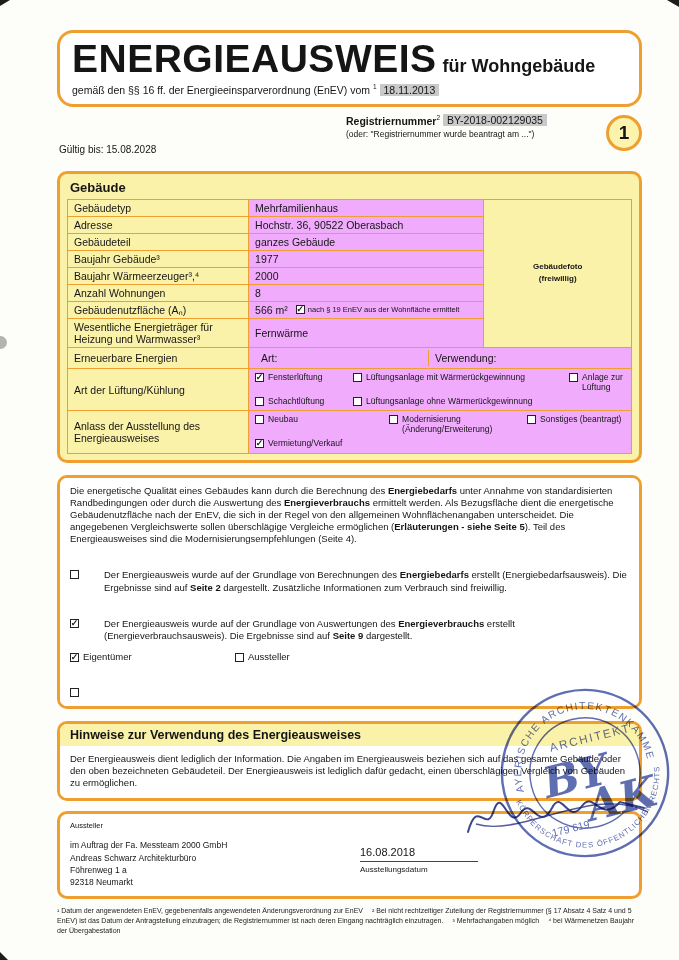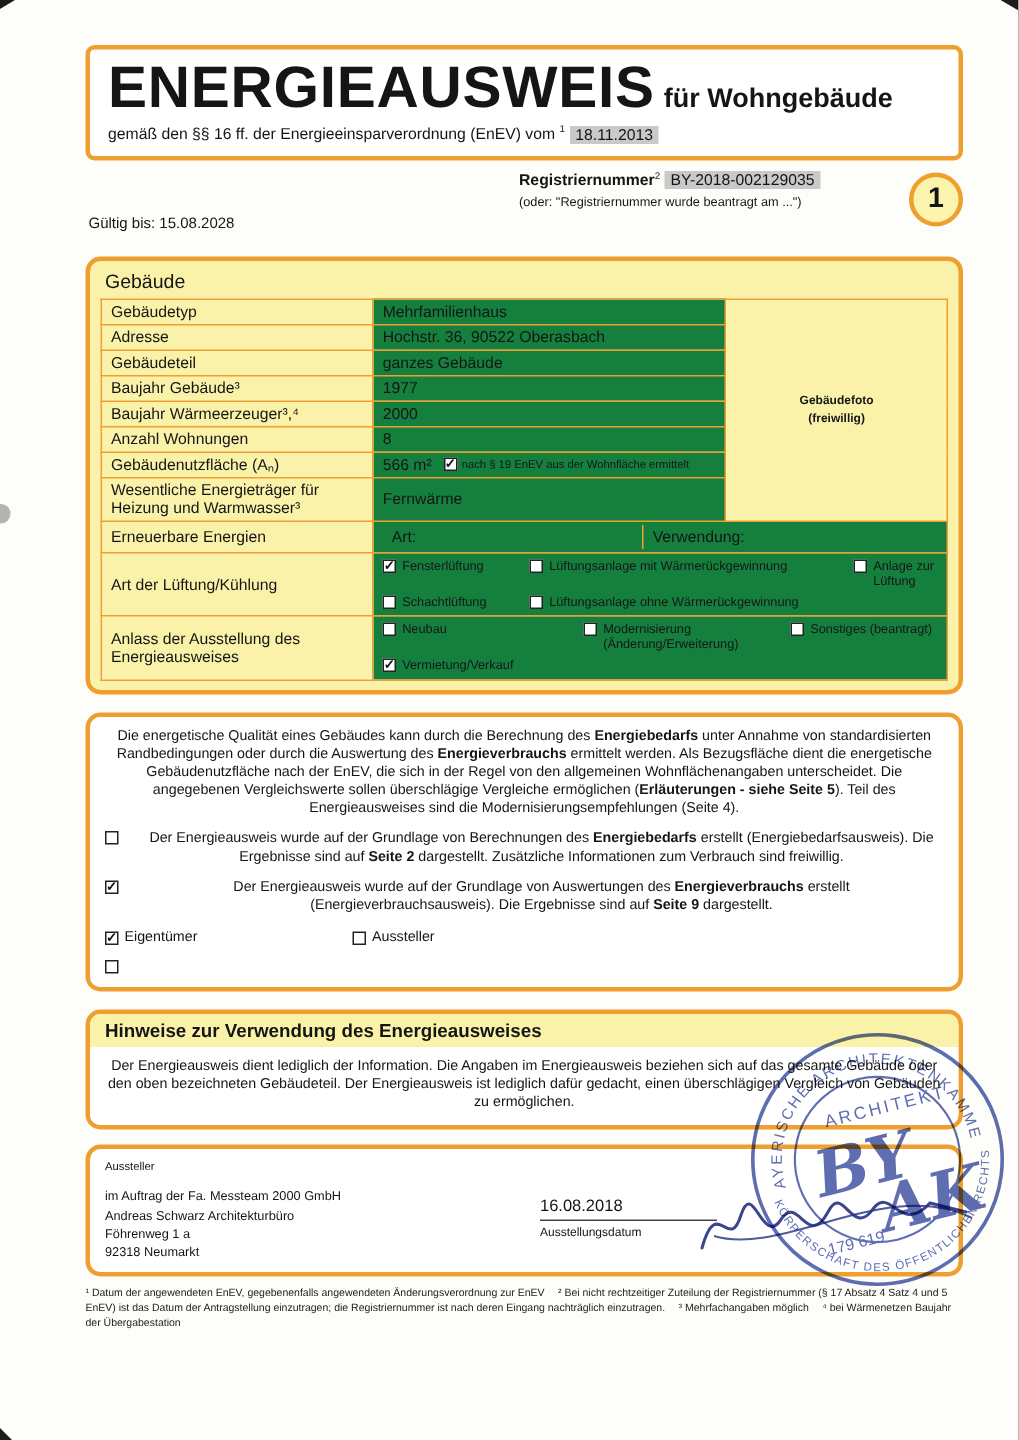--- a/index.html
+++ b/index.html
@@ -4,62 +4,62 @@
 <style>
   *{margin:0;padding:0;box-sizing:border-box}
   html,body{background:#7e7e7e}
   .page{position:relative;width:679px;height:960px;margin:0 auto;background:#fdfdfa;color:#151515;
         font-family:"Liberation Sans",sans-serif;overflow:hidden}
   .content{position:absolute;left:57px;top:30px;width:585px}
   .hl{background:var(--hl,#c9c9c9);padding:0 4px}
   sup{font-size:.62em;vertical-align:super}
 
   
-  .header-box{border:3px solid var(--accent,#ee9f30);border-radius:6px;padding:4px 12px 8px;background:#fff}
+  .header-box{border:3px solid var(--accent,#ee9f30);border-radius:16px;padding:4px 12px 8px;background:#fff}
   .main-title{font-size:39px;font-weight:bold;letter-spacing:.5px}
   .sub-title{font-size:18px;font-weight:bold;margin-left:6px}
   .law-line{font-size:10.5px;margin-top:2px}
   .reg-row{position:relative;height:54px}
   .valid-until{position:absolute;left:2px;bottom:6px;font-size:10px}
   .reg-block{position:absolute;right:46px;top:7px;width:250px;font-size:10.5px}
   .reg-alt{font-size:8.5px;margin-top:3px}
   .page-badge{position:absolute;right:0;top:8px;width:36px;height:36px;border:3px solid var(--accent,#ee9f30);
               border-radius:50%;background:#fcf4ae;display:flex;align-items:center;justify-content:center;
               font-size:19px;font-weight:bold}
 
   
   .box{border:3px solid var(--accent,#ee9f30);border-radius:10px;overflow:hidden}
 
   
   .geb-box{margin-top:10px;background:var(--yellow,#fbf2a9);padding:5px 7px 6px}
-  .geb-title{font-size:13px;font-weight:normal;padding:1px 3px 4px}
+  .geb-title{font-size:13px;font-weight:bold;padding:1px 3px 4px}
   table.geb{border-collapse:collapse;width:100%;font-size:10.5px;background:#fff}
   table.geb td{border:1px solid var(--accent,#ee9f30);padding:2px 6px;vertical-align:middle}
   td.lbl{background:var(--yellow,#fbf2a9);width:187px;line-height:1.15}
-  td.val{background:#15803d}
+  td.val{background:#f0abfc}
   td.photo{background:var(--yellow,#fbf2a9);width:148px;text-align:center;font-size:8px;font-weight:bold;line-height:1.5}
   .val-flex{display:flex;align-items:center;gap:8px}
   .mini{font-size:7.5px;display:flex;align-items:center;gap:3px}
   .cb{flex:none;display:inline-flex;align-items:center;justify-content:center;width:9px;height:9px;
       border:1px solid #222;background:#fff;font-size:9px;font-weight:bold;line-height:1;overflow:visible}
   td.split{padding:0}
   .split-wrap{display:flex}
   .split-a{width:173px;padding:2px 6px}
   .split-b{flex:1;border-left:1px solid var(--accent,#ee9f30);padding:2px 6px}
   .grid{display:grid;row-gap:4px;column-gap:6px;font-size:8.5px;padding:2px 0}
   .lueft{grid-template-columns:92px 210px 1fr}
   .anl{grid-template-columns:128px 132px 1fr}
   .opt{display:flex;align-items:flex-start;gap:4px;line-height:1.15}
   .opt .cb{margin-top:0}
 
   
   .sec{margin-top:12px;background:#fff}
   .sec-title{background:var(--yellow,#fbf2a9);font-size:12.5px;font-weight:bold;padding:4px 10px}
-  .sec-body{background:#fff;padding:7px 10px 9px;font-size:9.5px;line-height:1.28;text-align:center}
-  .cb-item{display:flex;gap:14px;margin-top:8px}
+  .sec-body{background:#fff;padding:7px 10px 9px;font-size:9.5px;line-height:1.28;text-align:left}
+  .cb-item{display:flex;gap:25px;margin-top:24px}
   .cb-item .cb{margin-top:1px}
   .daten-row{display:flex;margin-top:10px;align-items:center}
   .daten-label{width:264px}
   .daten-opt1{width:165px}
   .daten-row .opt{align-items:center}
 
   
   .footer-box{margin-top:10px;height:88px;position:relative;background:#fff;font-size:8.5px}
   .aussteller{position:absolute;left:10px;top:7px;line-height:1.45}
   .aussteller-label{font-size:7.5px;margin-bottom:7px}

